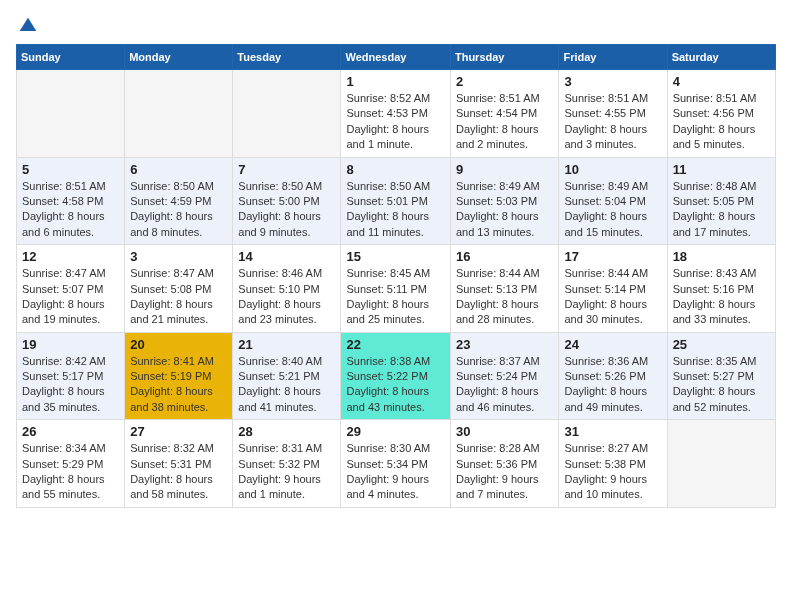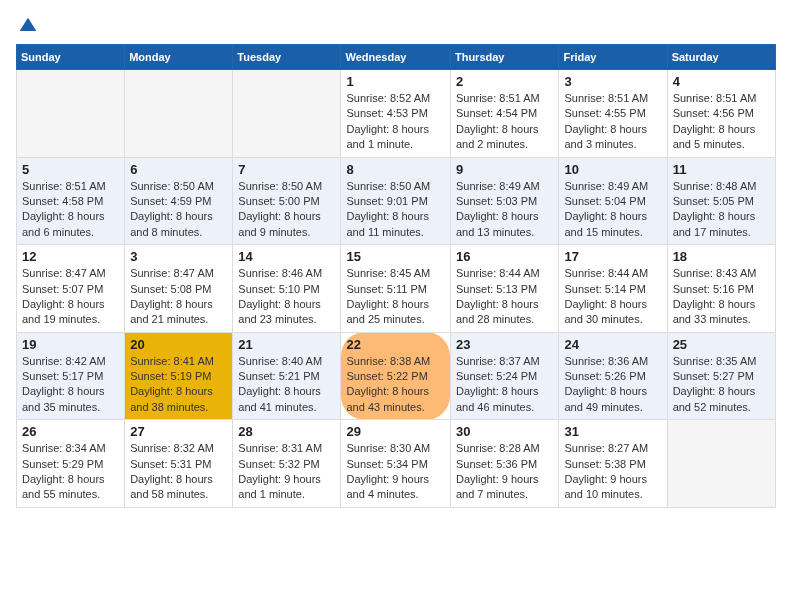--- a/index.html
+++ b/index.html
@@ -164,21 +164,21 @@
         </td>
         <td style="background: rgb(237, 242, 250);">
           <span class="day-num">7</span>
           <div class="cell-content">Sunrise: 8:50 AM
 Sunset: 5:00 PM
 Daylight: 8 hours and 9 minutes.</div>
         </td>
         <td style="background: rgb(237, 242, 250);">
           <span class="day-num">8</span>
           <div class="cell-content">Sunrise: 8:50 AM
-Sunset: 9:01 PM
+Sunset: 5:01 PM
 Daylight: 8 hours and 11 minutes.</div>
         </td>
         <td style="background: rgb(237, 242, 250);">
           <span class="day-num">9</span>
           <div class="cell-content">Sunrise: 8:49 AM
 Sunset: 5:03 PM
 Daylight: 8 hours and 13 minutes.</div>
         </td>
         <td style="background: rgb(237, 242, 250);">
           <span class="day-num">10</span>
@@ -249,21 +249,21 @@
           <div class="cell-content">Sunrise: 8:41 AM
 Sunset: 5:19 PM
 Daylight: 8 hours and 38 minutes.</div>
         </td>
         <td style="background: rgb(237, 242, 250);">
           <span class="day-num">21</span>
           <div class="cell-content">Sunrise: 8:40 AM
 Sunset: 5:21 PM
 Daylight: 8 hours and 41 minutes.</div>
         </td>
-        <td style="background: #fdba74; border-radius: 24px;">
+        <td style="background: #5eead4;">
           <span class="day-num">22</span>
           <div class="cell-content">Sunrise: 8:38 AM
 Sunset: 5:22 PM
 Daylight: 8 hours and 43 minutes.</div>
         </td>
         <td style="background: rgb(237, 242, 250);">
           <span class="day-num">23</span>
           <div class="cell-content">Sunrise: 8:37 AM
 Sunset: 5:24 PM
 Daylight: 8 hours and 46 minutes.</div>

